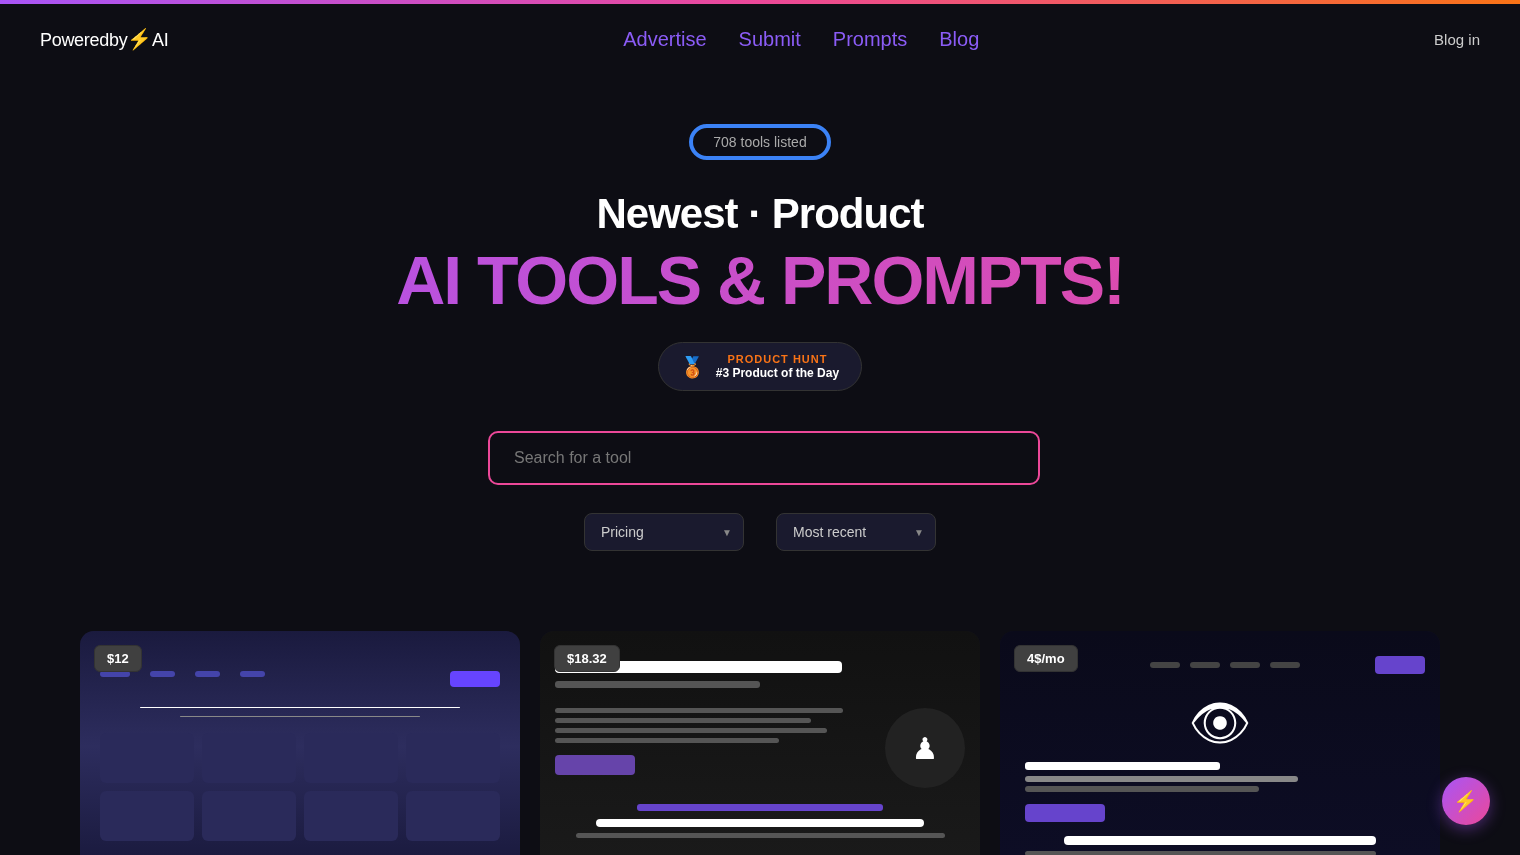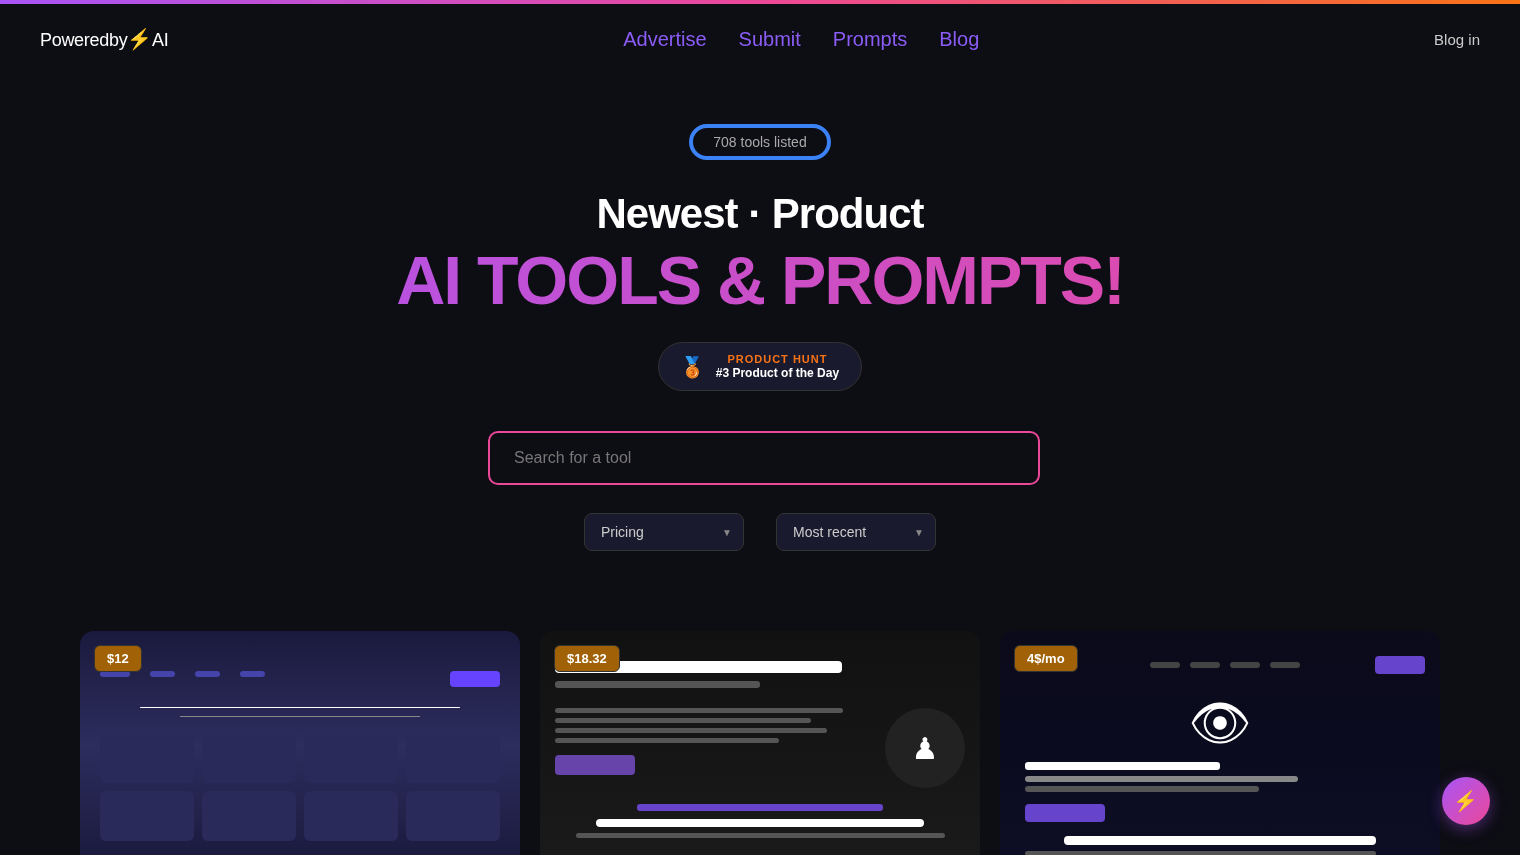--- a/index.html
+++ b/index.html
@@ -220,21 +220,21 @@
       border-radius: 14px;
       overflow: hidden;
       position: relative;
       min-height: 240px;
     }
 
     .card-price-tag {
       position: absolute;
       top: 14px;
       left: 14px;
-      background: #a16207;
+      background: #404040;
       border: 1px solid #333;
       border-radius: 6px;
       padding: 5px 12px;
       font-size: 13px;
       font-weight: 700;
       color: #fff;
       z-index: 10;
     }
 
     .card-screenshot {

